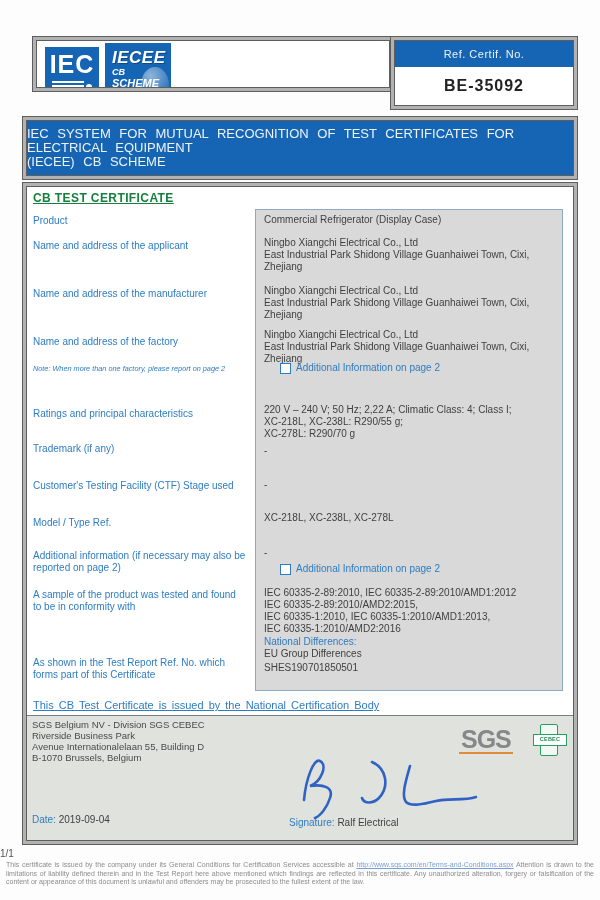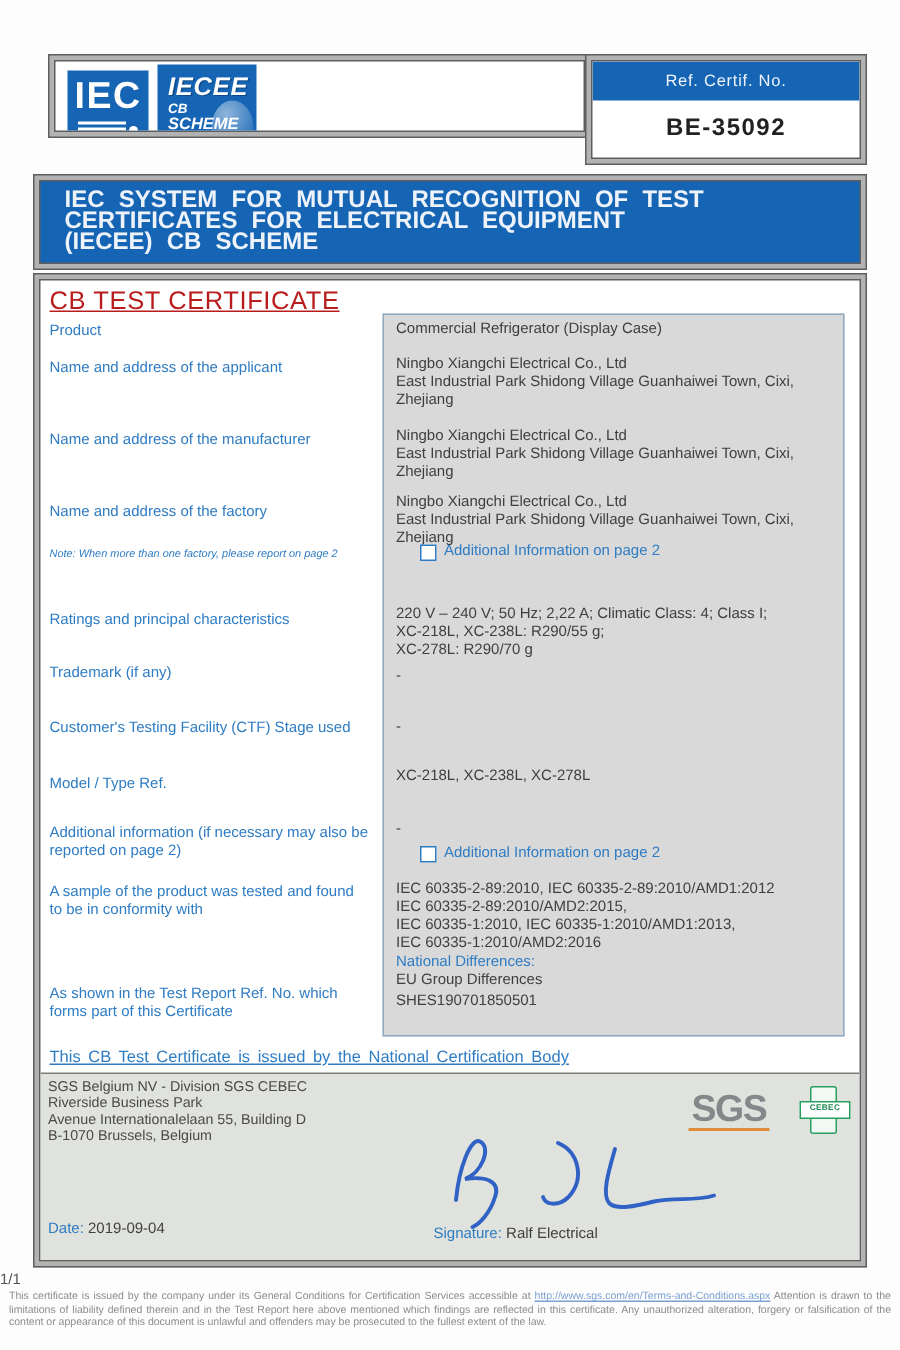--- a/index.html
+++ b/index.html
@@ -34,25 +34,25 @@
   .iecee-l3{font-size:11px;line-height:12px;}
 
   .ref-label{position:absolute;left:0;top:0;right:0;height:26px;background:#1565b4;color:#eef3fa;
              font-size:11px;text-align:center;line-height:26px;letter-spacing:.5px;}
   .ref-value{position:absolute;left:0;top:26px;right:0;bottom:0;display:flex;align-items:center;
              justify-content:center;font-size:16px;font-weight:bold;color:#222;letter-spacing:1px;}
 
   
   .banner{left:22px;top:116px;width:556px;height:64px;}
   .banner .inner{background:#1565b4;}
-  .banner-text{color:#eef3fa;font-size:16px;line-height:14px;padding:6px 16px;word-spacing:5px;font-weight:bold;}
+  .banner-text{color:#eef3fa;font-size:13px;line-height:14px;padding:6px 0;word-spacing:5px;}
 
   
   .bodybox{left:22px;top:182px;width:556px;height:663px;}
-  .title{position:absolute;left:6px;top:4px;color:#b91c1c;font-weight:normal;font-size:17px;
+  .title{position:absolute;left:6px;top:4px;color:#15803d;font-weight:bold;font-size:12px;
          letter-spacing:.4px;text-decoration:underline;}
 
   .lbl{position:absolute;left:6px;width:226px;color:#2e7cc3;font-size:10px;line-height:11.5px;}
   .note{position:absolute;left:6px;width:230px;color:#2e7cc3;font-size:7.3px;font-style:italic;}
 
   .vpanel{position:absolute;left:228px;top:22px;width:306px;height:480px;background:#d9d9d9;
           border:1px solid #8fa9bf;}
   .val{position:absolute;left:8px;right:6px;color:#3f3f3f;font-size:10px;line-height:12px;}
   .val-blue{color:#2e7cc3;}
   .chk{position:absolute;left:8px;color:#2e7cc3;font-size:10px;line-height:12px;display:flex;align-items:center;gap:5px;padding-left:16px;}

